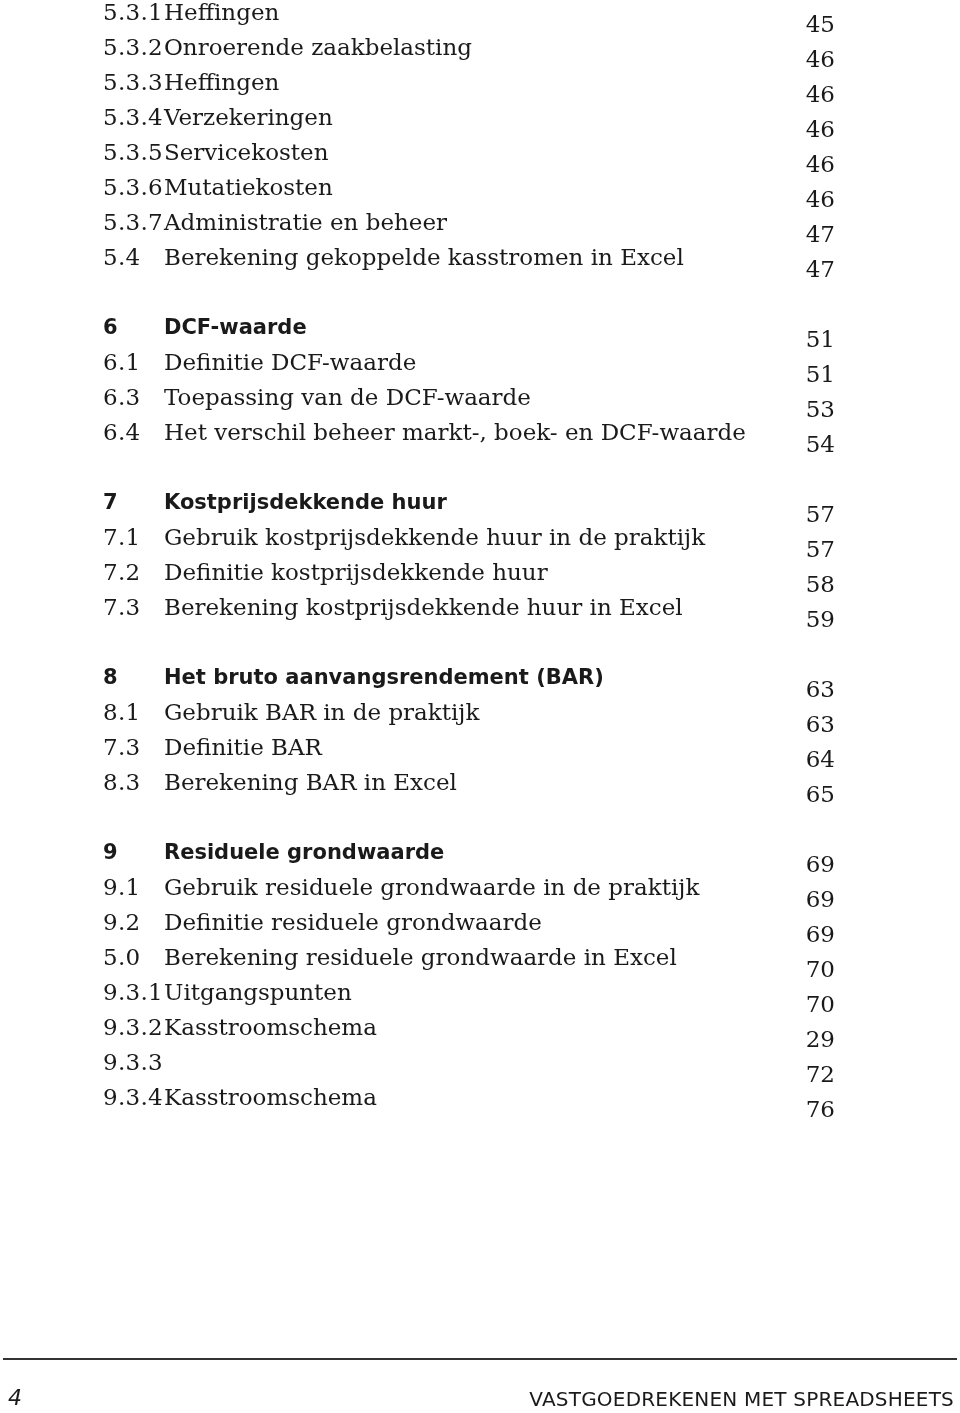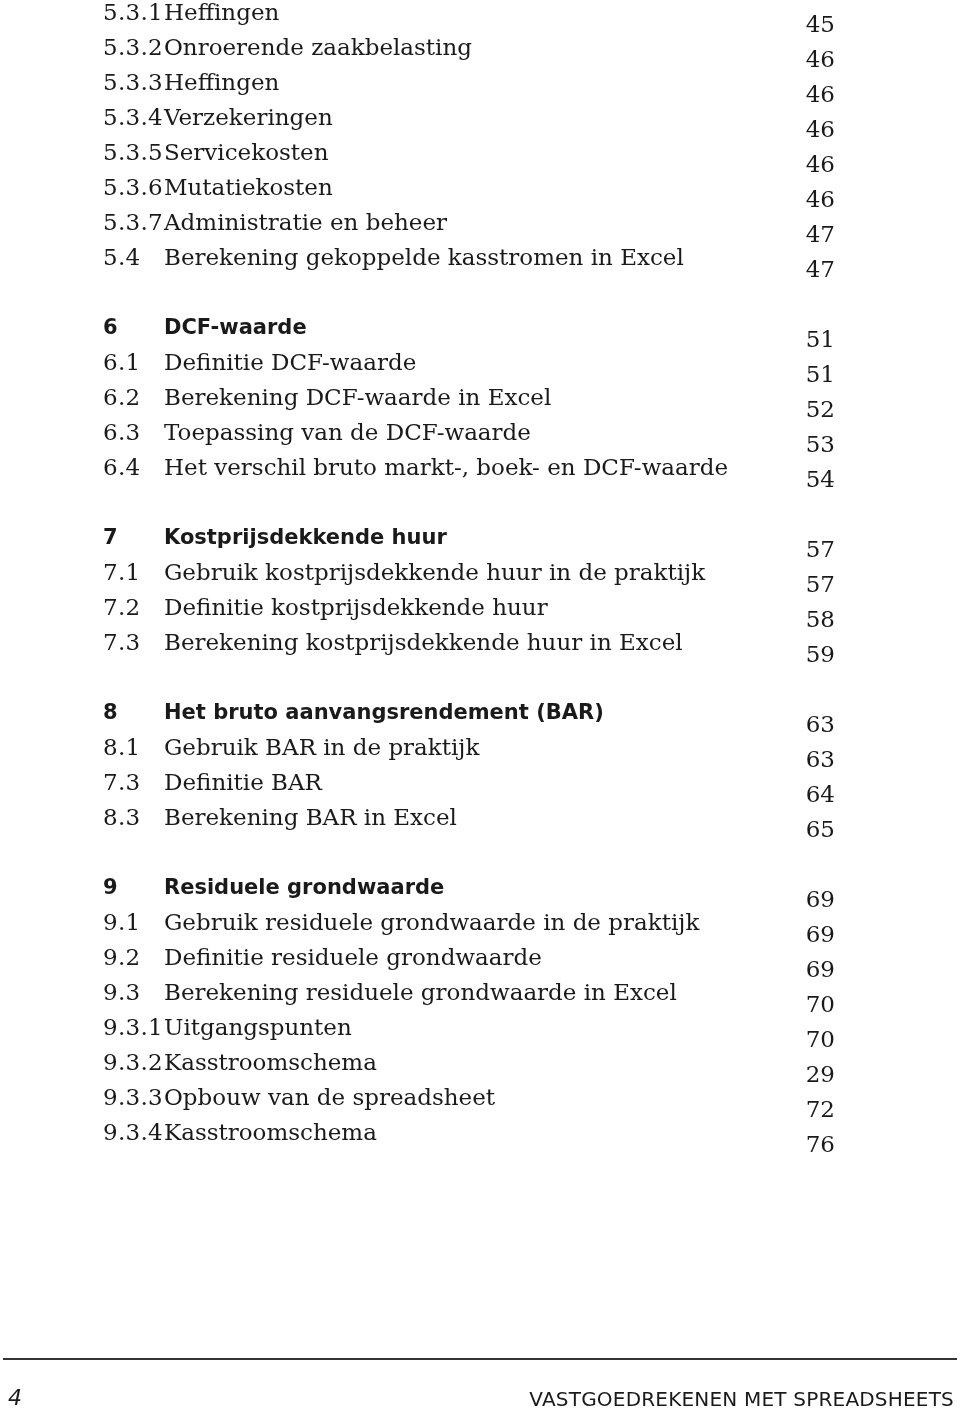--- a/index.html
+++ b/index.html
@@ -64,32 +64,27 @@
       <span class="num">6</span>
       <span class="title">DCF-waarde</span>
       <span class="page">51</span>
     </div>
     <div class="row">
       <span class="num">6.1</span>
       <span class="title">Definitie DCF-waarde</span>
       <span class="page">51</span>
     </div>
     <div class="row">
-      <span class="num">6.2</span>
-      <span class="title">Berekening DCF-waarde in Excel</span>
-      <span class="page">52</span>
-    </div>
-    <div class="row">
       <span class="num">6.3</span>
       <span class="title">Toepassing van de DCF-waarde</span>
       <span class="page">53</span>
     </div>
     <div class="row">
       <span class="num">6.4</span>
-      <span class="title">Het verschil bruto markt-, boek- en DCF-waarde</span>
+      <span class="title">Het verschil beheer markt-, boek- en DCF-waarde</span>
       <span class="page">54</span>
     </div>
     <div class="gap"></div>
     <div class="row chapter">
       <span class="num">7</span>
       <span class="title">Kostprijsdekkende huur</span>
       <span class="page">57</span>
     </div>
     <div class="row">
       <span class="num">7.1</span>
@@ -137,37 +132,36 @@
       <span class="num">9.1</span>
       <span class="title">Gebruik residuele grondwaarde in de praktijk</span>
       <span class="page">69</span>
     </div>
     <div class="row">
       <span class="num">9.2</span>
       <span class="title">Definitie residuele grondwaarde</span>
       <span class="page">69</span>
     </div>
     <div class="row">
-      <span class="num">9.3</span>
+      <span class="num">5.0</span>
       <span class="title">Berekening residuele grondwaarde in Excel</span>
       <span class="page">70</span>
     </div>
     <div class="row">
       <span class="num">9.3.1</span>
       <span class="title">Uitgangspunten</span>
       <span class="page">70</span>
     </div>
     <div class="row">
       <span class="num">9.3.2</span>
       <span class="title">Kasstroomschema</span>
       <span class="page">29</span>
     </div>
     <div class="row">
       <span class="num">9.3.3</span>
-      <span class="title">Opbouw van de spreadsheet</span>
       <span class="page">72</span>
     </div>
     <div class="row">
       <span class="num">9.3.4</span>
       <span class="title">Kasstroomschema</span>
       <span class="page">76</span>
     </div>
   </div>
 
 <div class="footer-rule"></div>

